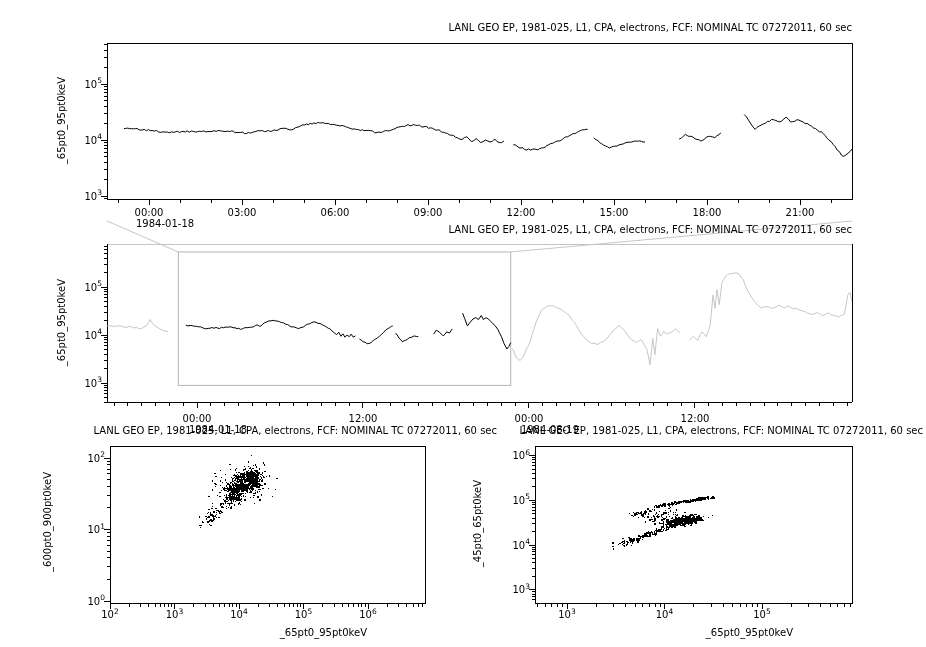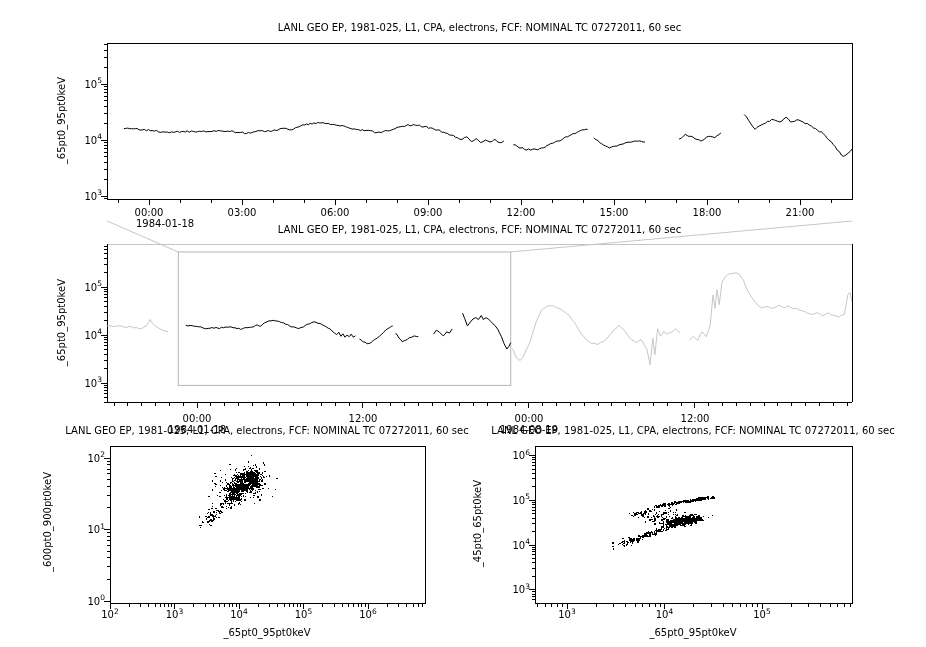--- a/index.html
+++ b/index.html
@@ -1,21 +1,21 @@
 <!DOCTYPE html>
 <html><head>
 <meta charset="utf-8">
 <style>
   html,body{margin:0;padding:0;background:#ffffff;}
   .canvas{position:relative;width:926px;height:647px;background:#fff;
           font-family:"DejaVu Sans","Liberation Sans",sans-serif;font-size:10px;color:#000;overflow:hidden;}
   .canvas svg{position:absolute;left:0;top:0;}
   svg text{font-family:"DejaVu Sans","Liberation Sans",sans-serif;fill:#000;}
   .t{position:absolute;white-space:nowrap;}
-  .ctr{text-align:center;}
+  .ctr{text-align:right;}
   .vlabel{position:absolute;writing-mode:vertical-rl;transform:rotate(180deg);white-space:nowrap;}
   .ia{position:absolute;background:transparent;}
 </style>
 </head>
 <body>
 
 <div class="canvas">
   <svg id="plots" width="926" height="647">
       <defs>
         <clipPath id="clip-t0">

